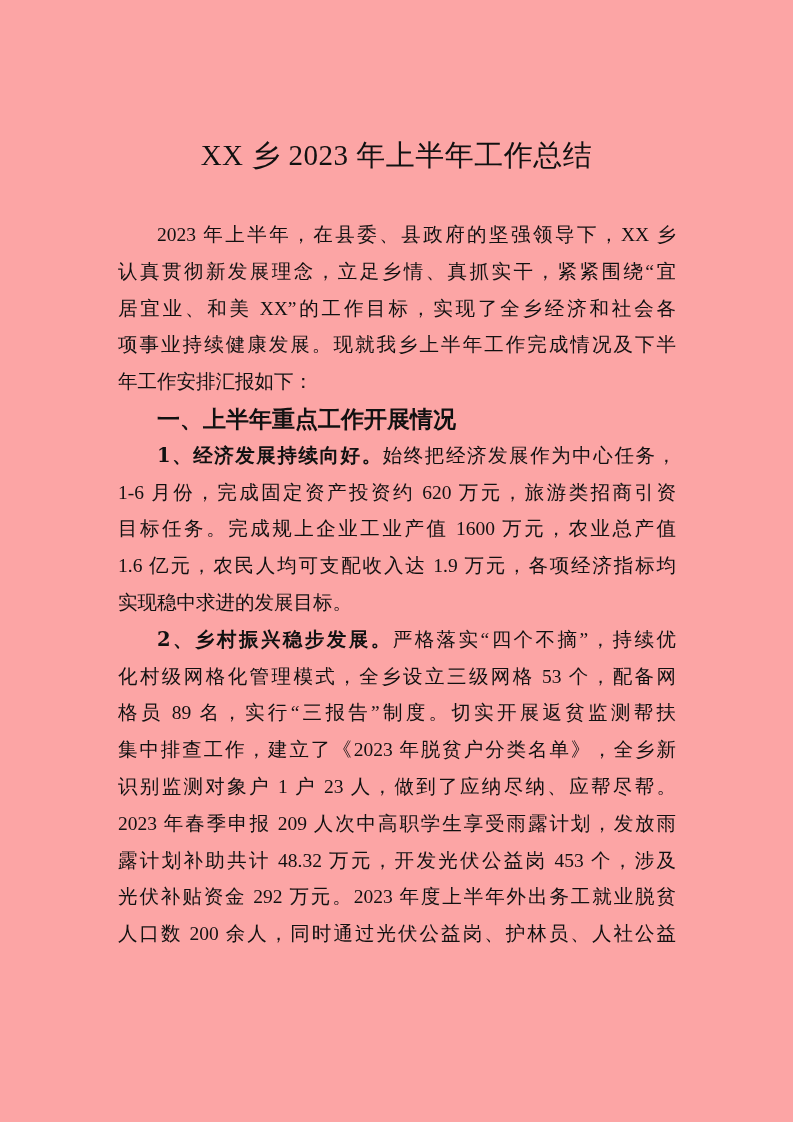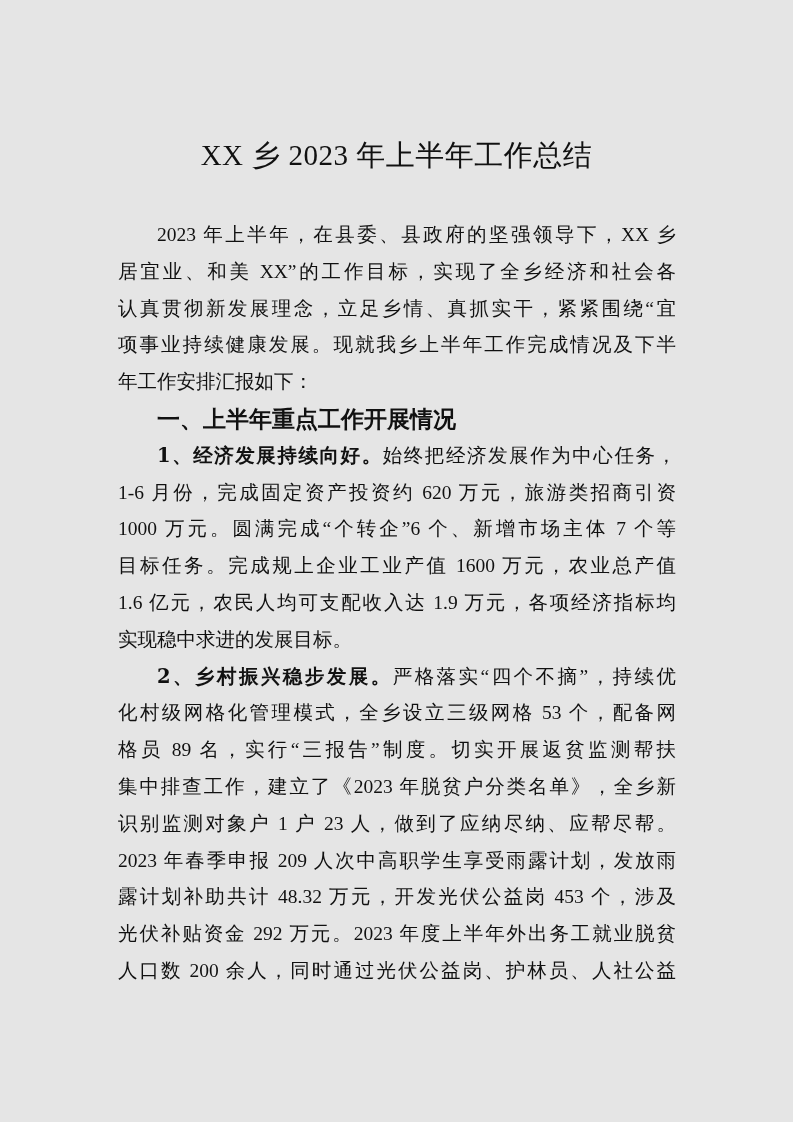--- a/index.html
+++ b/index.html
@@ -12,21 +12,21 @@
     height: 1122px;
     position: relative;
     overflow: hidden;
     font-family: "DejaVu Serif", "Liberation Serif", serif;
     color: #111111;
   }
   .page {
     position: absolute;
     left: 0; top: 0;
     width: 793px; height: 1122px;
-    background: #e5e5e5;
+    background: #fca5a5;
   }
   .title {
     position: absolute;
     left: 0; right: 0;
     top: 136px;
     text-align: center;
     font-size: 29px;
     line-height: 38px;
     font-family: "Liberation Serif", "DejaVu Serif", serif;
     letter-spacing: 0.5px;
@@ -66,32 +66,31 @@
 </head>
 <body>
 
 <div class="page">
   <div class="title">XX 乡 2023 年上半年工作总结</div>
 
   <div class="body-text">
 
     <div>
       <span class="line indent">2023 年上半年，在县委、县政府的坚强领导下，XX 乡</span>
+      <span class="line">认真贯彻新发展理念，立足乡情、真抓实干，紧紧围绕“宜</span>
       <span class="line">居宜业、和美 XX”的工作目标，实现了全乡经济和社会各</span>
-      <span class="line">认真贯彻新发展理念，立足乡情、真抓实干，紧紧围绕“宜</span>
       <span class="line">项事业持续健康发展。现就我乡上半年工作完成情况及下半</span>
       <span class="line last">年工作安排汇报如下：</span>
     </div>
 
     <div class="line last indent heading">一、上半年重点工作开展情况</div>
 
     <div>
       <span class="line indent"><span class="bold-lead">1、经济发展持续向好。</span><span>始终把经济发展作为中心任务，</span></span>
       <span class="line">1-6 月份，完成固定资产投资约 620 万元，旅游类招商引资</span>
-      <span class="line">1000 万元。圆满完成“个转企”6 个、新增市场主体 7 个等</span>
       <span class="line">目标任务。完成规上企业工业产值 1600 万元，农业总产值</span>
       <span class="line">1.6 亿元，农民人均可支配收入达 1.9 万元，各项经济指标均</span>
       <span class="line last">实现稳中求进的发展目标。</span>
     </div>
 
     <div>
       <span class="line indent"><span class="bold-lead">2、乡村振兴稳步发展。</span><span>严格落实“四个不摘”，持续优</span></span>
       <span class="line">化村级网格化管理模式，全乡设立三级网格 53 个，配备网</span>
       <span class="line">格员 89 名，实行“三报告”制度。切实开展返贫监测帮扶</span>
       <span class="line">集中排查工作，建立了《2023 年脱贫户分类名单》，全乡新</span>

